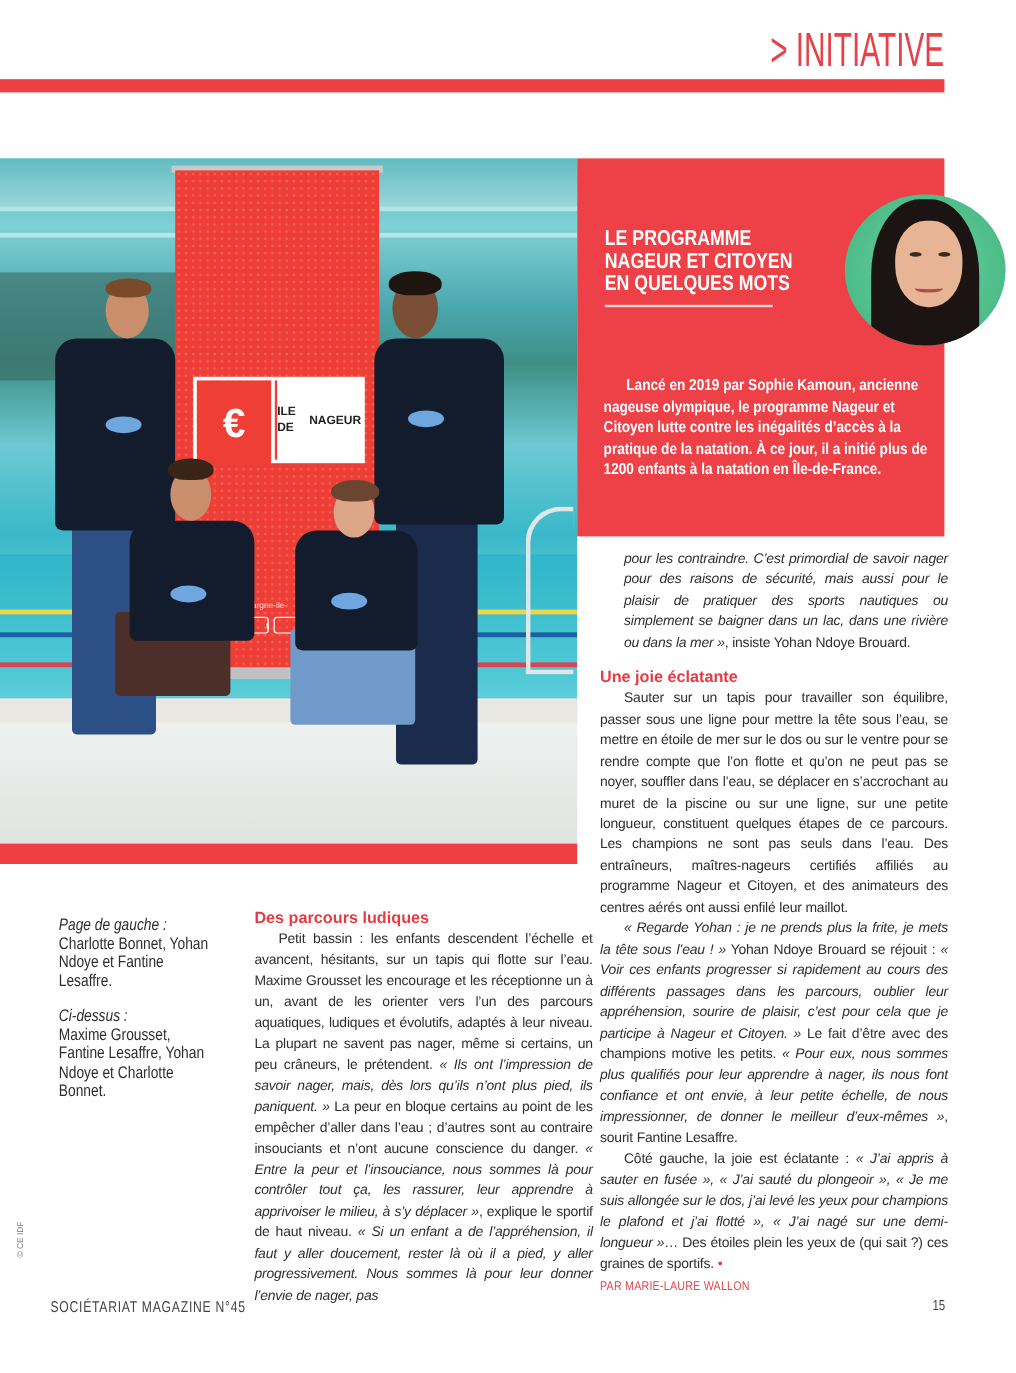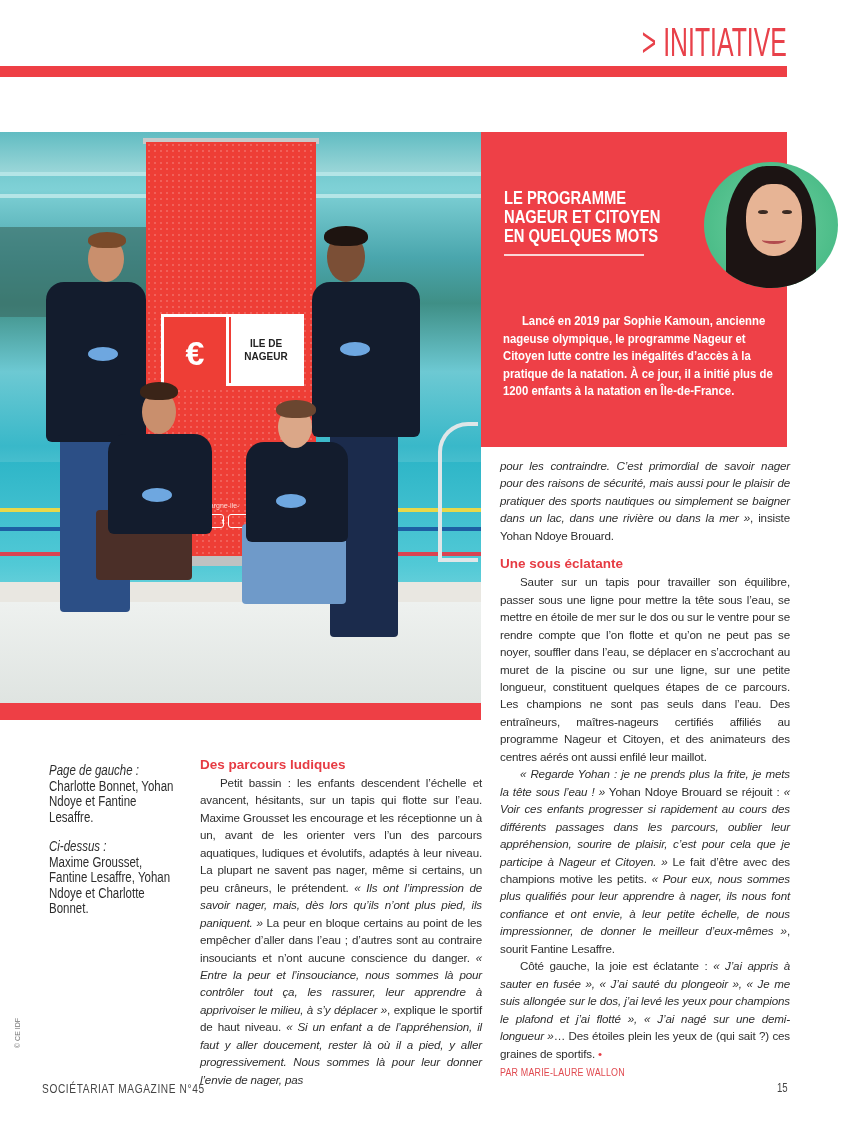--- a/index.html
+++ b/index.html
@@ -22,21 +22,21 @@
     .photo .stands { position: absolute; left: 0; top: 95px; width: 150px; height: 90px; background: #3c6d66; opacity: .65; }
     .photo .pool { position: absolute; left: 0; top: 330px; width: 100%; height: 170px; background: linear-gradient(180deg,#2fb6c8,#51c9d6 60%,#8adbe2); }
     .photo .lane { position: absolute; left: 0; height: 4px; width: 100%; }
     .photo .deck { position: absolute; left: 0; top: 470px; width: 100%; height: 101px; background: linear-gradient(180deg,#eef1ef,#dfe4e1); }
     .photo .step { position: absolute; left: 0; top: 450px; width: 100%; height: 40px; background: #e9e7e1; }
     .banner { position: absolute; left: 146px; top: 10px; width: 170px; height: 418px; background: #ee3e36;
       background-image: radial-gradient(rgba(255,255,255,.18) 1px, transparent 1.3px); background-size: 6px 6px; }
     .banner-top { position: absolute; left: 143px; top: 6px; width: 176px; height: 6px; background: #c9c9c9; }
     .banner-logo { position: absolute; left: 15px; top: 172px; width: 143px; height: 72px; background: #ffffff; display: flex; }
     .banner-logo .mark { width: 62px; height: 100%; background: #ee3e36; margin: 3px; color: #fff; font-size: 34px; font-weight: 700; display: flex; align-items: center; justify-content: center; }
-    .banner-logo .name { flex: 1; display: flex; flex-direction: column; justify-content: center; align-items: center; font-size: 10px; font-weight: 700; color: #222; line-height: 13px; border-left: 2px solid #ee3e36; margin: 3px 3px 3px 0; }
+    .banner-logo .name { flex: 1; display: flex; justify-content: center; align-items: center; font-size: 10px; font-weight: 700; color: #222; line-height: 13px; border-left: 2px solid #ee3e36; margin: 3px 3px 3px 0; }
     .banner-url { position: absolute; left: 56px; top: 360px; font-size: 7px; color: #ffd5d0; }
     .banner-social { position: absolute; left: 50px; top: 372px; display: flex; gap: 4px; }
     .banner-social span { width: 16px; height: 14px; border: 1.5px solid #fff; border-radius: 3px; color: #fff; font-size: 8px; font-weight: 700; display: flex; align-items: center; justify-content: center; padding-left: 26px; }
     .banner-base { position: absolute; left: 140px; top: 424px; width: 185px; height: 10px; background: #bfc2c2; }
 
     .person { position: absolute; }
     .shirt { position: absolute; background: #131c2d; border-radius: 18px 18px 6px 6px; }
     .head { position: absolute; border-radius: 50%; background: #c98f6d; }
     .hair { position: absolute; border-radius: 50% 50% 40% 40%; background: #3a2418; }
     .legs { position: absolute; border-radius: 4px; }
@@ -62,25 +62,25 @@
     .indent { display: inline-block; width: 22px; }
 
     
     .caption { position: absolute; left: 49px; top: 763px; width: 130px; font-size: 14px; line-height: 15.5px; color: #2d2d2d;
       transform: scaleX(0.82); transform-origin: left top; width: 160px; }
     .caption .lead { font-style: italic; display: block; }
     .caption p { margin-bottom: 14px; }
 
     
     .col { position: absolute; font-size: 11.6px; line-height: 17.45px; color: #2e2e2e; text-align: justify; letter-spacing: -0.15px; }
-    .col-left { left: 200px; top: 756px; width: 282px; }
+    .col-left { left: 212px; top: 756px; width: 282px; }
     .col-right { left: 500px; top: 457px; width: 290px; }
     .col h3 { color: #e63b43; font-size: 13.5px; font-weight: 700; line-height: 17px; margin-bottom: 1px; letter-spacing: 0; }
     .col p { text-indent: 20px; }
-    .col p.noindent { text-indent: 0; }
+    .col p.noindent { text-indent: 0; margin-left: 20px; }
     .col i { font-style: italic; }
     .col h3.mt { margin-top: 11px; }
     .end-dot { color: #e63b43; }
     .byline { display: block; margin-top: 2px; font-size: 10.5px; color: #e04a50; letter-spacing: 0.2px; transform: scaleX(0.85); transform-origin: left; text-indent: 0; }
 
     .credit { position: absolute; left: 14px; top: 1048px; font-size: 7px; color: #777; transform: rotate(-90deg); transform-origin: left top; white-space: nowrap; }
     .footer-left { position: absolute; left: 42px; top: 1081px; font-size: 13px; color: #444; letter-spacing: 0.8px; transform: scaleX(0.78); transform-origin: left top; white-space: nowrap; }
     .footer-page { position: absolute; left: 777px; top: 1081px; font-size: 12px; color: #444; transform: scaleX(0.8); transform-origin: left top; }
   </style>
 </head>
@@ -183,21 +183,21 @@
   </p>
 </div>
 
 <div class="col col-left">
   <h3>Des parcours ludiques</h3>
   <p><span>Petit bassin : les enfants descendent l’échelle et avancent, hésitants, sur un tapis qui flotte sur l’eau. Maxime Grousset les encourage et les réceptionne un à un, avant de les orienter vers l’un des parcours aquatiques, ludiques et évolutifs, adaptés à leur niveau. La plupart ne savent pas nager, même si certains, un peu crâneurs, le prétendent. </span><i>« Ils ont l’impression de savoir nager, mais, dès lors qu’ils n’ont plus pied, ils paniquent. »</i><span> La peur en bloque certains au point de les empêcher d’aller dans l’eau ; d’autres sont au contraire insouciants et n’ont aucune conscience du danger. </span><i>« Entre la peur et l’insouciance, nous sommes là pour contrôler tout ça, les rassurer, leur apprendre à apprivoiser le milieu, à s’y déplacer »</i><span>, explique le sportif de haut niveau. </span><i>« Si un enfant a de l’appréhension, il faut y aller doucement, rester là où il a pied, y aller progressivement. Nous sommes là pour leur donner l’envie de nager, pas</i></p>
 </div>
 
 <div class="col col-right">
   <p class="noindent"><i>pour les contraindre. C’est primordial de savoir nager pour des raisons de sécurité, mais aussi pour le plaisir de pratiquer des sports nautiques ou simplement se baigner dans un lac, dans une rivière ou dans la mer »</i><span>, insiste Yohan Ndoye Brouard.</span></p>
-  <h3 class="mt">Une sous éclatante</h3>
+  <h3 class="mt">Une joie éclatante</h3>
   <p>Sauter sur un tapis pour travailler son équilibre, passer sous une ligne pour mettre la tête sous l’eau, se mettre en étoile de mer sur le dos ou sur le ventre pour se rendre compte que l’on flotte et qu’on ne peut pas se noyer, souffler dans l’eau, se déplacer en s’accrochant au muret de la piscine ou sur une ligne, sur une petite longueur, constituent quelques étapes de ce parcours. Les champions ne sont pas seuls dans l’eau. Des entraîneurs, maîtres-nageurs certifiés affiliés au programme Nageur et Citoyen, et des animateurs des centres aérés ont aussi enfilé leur maillot.</p>
   <p><i>« Regarde Yohan : je ne prends plus la frite, je mets la tête sous l’eau ! »</i><span> Yohan Ndoye Brouard se réjouit : </span><i>« Voir ces enfants progresser si rapidement au cours des différents passages dans les parcours, oublier leur appréhension, sourire de plaisir, c’est pour cela que je participe à Nageur et Citoyen. »</i><span> Le fait d’être avec des champions motive les petits. </span><i>« Pour eux, nous sommes plus qualifiés pour leur apprendre à nager, ils nous font confiance et ont envie, à leur petite échelle, de nous impressionner, de donner le meilleur d’eux-mêmes »</i><span>, sourit Fantine Lesaffre.</span></p>
   <p><span>Côté gauche, la joie est éclatante : </span><i>« J’ai appris à sauter en fusée », « J’ai sauté du plongeoir », « Je me suis allongée sur le dos, j’ai levé les yeux pour champions le plafond et j’ai flotté », « J’ai nagé sur une demi-longueur »</i><span>… Des étoiles plein les yeux de (qui sait ?) ces graines de sportifs. </span><span class="end-dot">•</span></p>
   <span class="byline">PAR MARIE-LAURE WALLON</span>
 </div>
 
 <div class="credit">© CE IDF</div>
 <div class="footer-left">SOCIÉTARIAT MAGAZINE N°45</div>
 <div class="footer-page">15</div>
 

